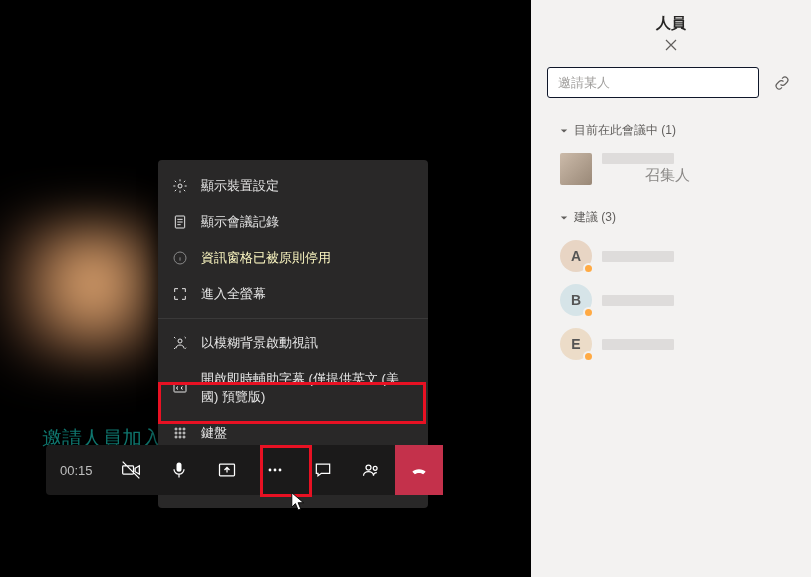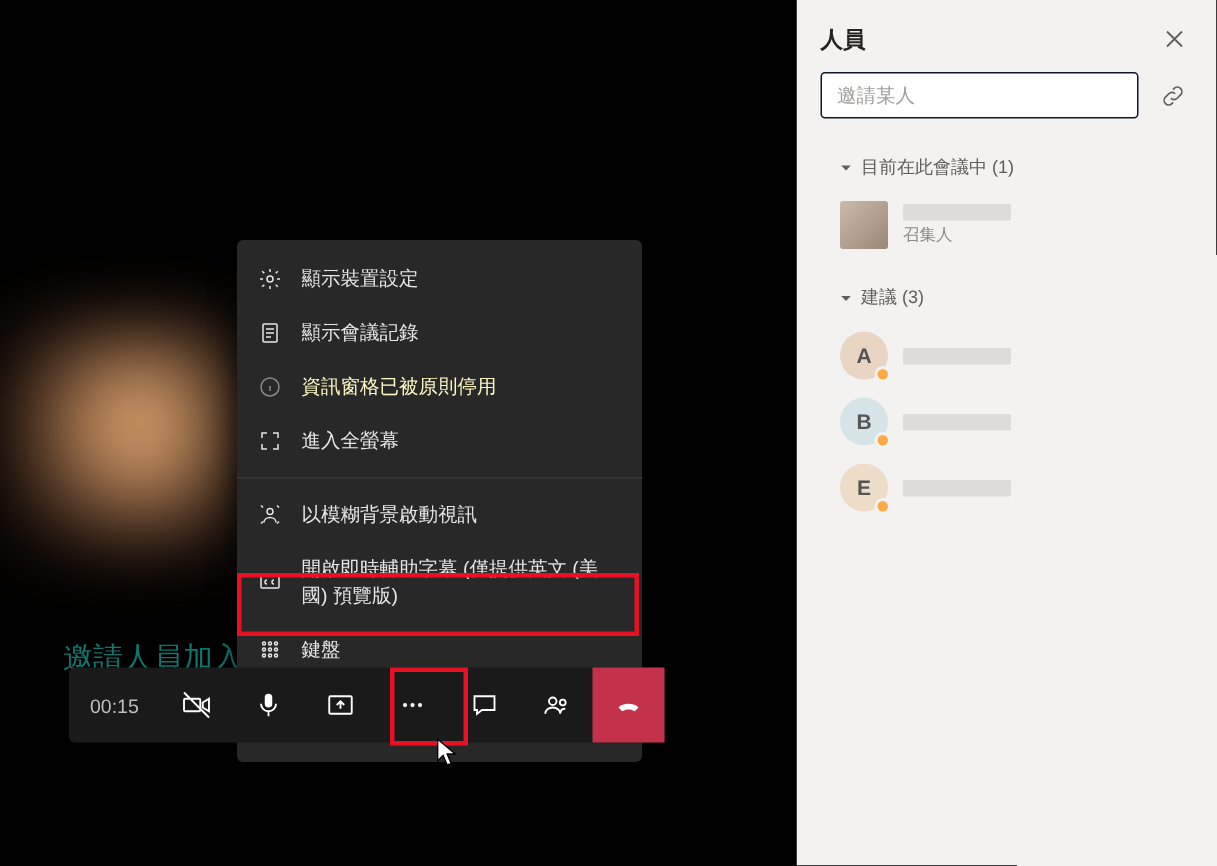--- a/index.html
+++ b/index.html
@@ -26,41 +26,41 @@
 .mi .micon { width:18px; height:18px; flex:0 0 18px; display:flex; align-items:center; justify-content:center; }
 .mi .micon svg { width:16px; height:16px; fill:none; stroke:#e6e6e6; stroke-width:1.5; }
 .mi.disabled .micon svg { stroke:#8a8a8a; }
 .sep { height:1px; background:#3a3939; margin:6px 0; }
 .rec-hl { position:absolute; border:3px solid #e81123; left:158px; top:382px; width:268px; height:42px; pointer-events:none; }
 .rec-dot { width:12px; height:12px; border:2px solid #e6e6e6; border-radius:50%; position:relative; }
 .rec-dot::after { content:""; position:absolute; inset:2px; background:#e6e6e6; border-radius:50%; }
 .mi.record .micon { width:18px; }
 
 .panel { width:280px; background:#f3f2f1; display:flex; flex-direction:column; }
-.phead { display:flex; align-items:center; justify-content:space-between; padding:14px 16px 10px; }
+.phead { display:flex; align-items:center; justify-content:space-between; padding:14px 16px 10px;flex-direction:column; }
 .phead h2 { font-size:15px; font-weight:600; color:#252423; }
 .close { width:24px; height:24px; cursor:pointer; display:flex; align-items:center; justify-content:center; }
 .close svg { width:12px; height:12px; stroke:#605e5c; stroke-width:1.2; fill:none; }
 .inviterow { display:flex; gap:10px; padding:0 16px 12px; align-items:center; }
 .inv { flex:1; background:#fff; border:1px solid #0f172a; border-radius:3px; padding:7px 10px; font-size:13px; color:#252423; }
 .inv::placeholder { color:#a19f9d; }
 .linkbtn { width:26px; height:26px; cursor:pointer; display:flex; align-items:center; justify-content:center; }
 .linkbtn svg { width:18px; height:18px; fill:none; stroke:#605e5c; stroke-width:1.5; }
 .sec { padding:6px 29px; }
 .sechead { display:flex; align-items:center; gap:6px; color:#605e5c; font-size:12px; margin:6px 0 8px; cursor:pointer; }
 .sechead svg { width:8px; height:8px; fill:#605e5c; }
 .person { display:flex; align-items:center; gap:10px; padding:6px 0; }
 .pavatar { width:32px; height:32px; border-radius:50%; position:relative; flex:0 0 32px; }
 .pavatar.sq { border-radius:2px; background:linear-gradient(135deg,#cba,#987); }
 .pavatar.a { background:#e8d5c4; } .pavatar.b { background:#d6e4e8; } .pavatar.e { background:#ecdcc8; }
 .pavatar .initial { position:absolute; inset:0; display:flex; align-items:center; justify-content:center; font-size:14px; color:#555; font-weight:600; }
 .badge { position:absolute; right:-2px; bottom:-2px; width:11px; height:11px; background:#ffaa44; border-radius:50%; border:2px solid #f3f2f1; }
 .pinfo { display:flex; flex-direction:column; gap:2px; }
 .pname { width:72px; height:11px; background:#dedcdb; border-radius:1px; }
-.prole { font-size:11px; color:#8a8886; }
+.prole { font-size:15px; color:#8a8886;margin-left:43px; }
 </style>
 </head>
 <body>
 
 <div class="meet">
   <div class="avatar-blur"></div>
   <div class="invite-text">邀請人員加入</div>
 
   <div class="menu">
     <div class="mi">

